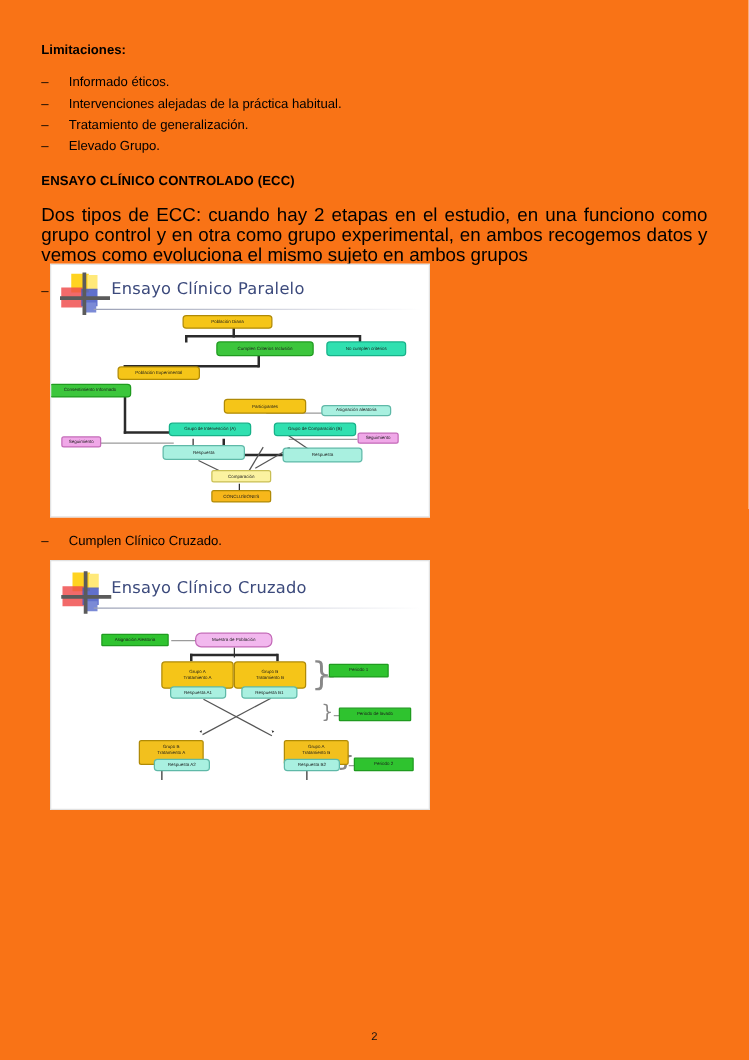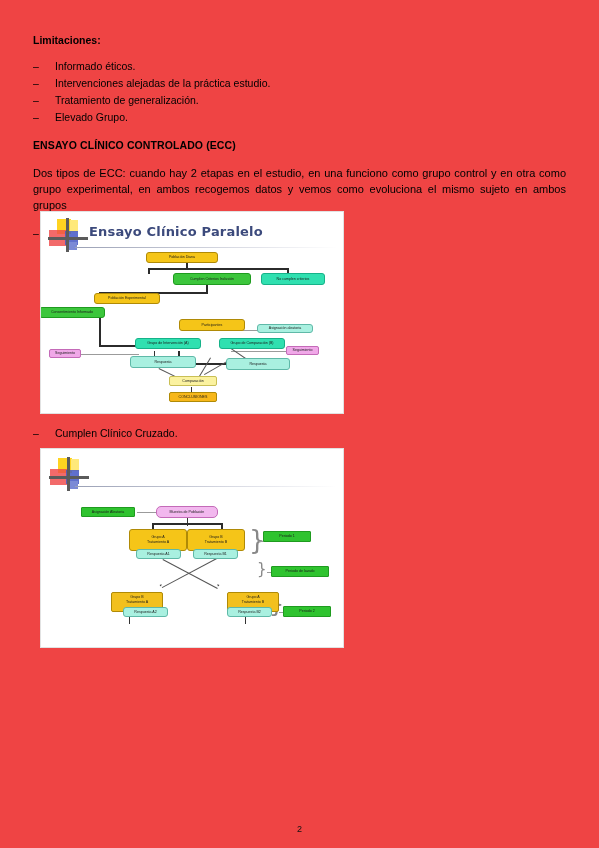--- a/index.html
+++ b/index.html
@@ -2,38 +2,38 @@
 <html><head>
 <meta charset="utf-8">
 <style>
   html,body{margin:0;padding:0;background:#ffffff;}
   body{
     width:599px;height:848px;position:relative;overflow:hidden;
     font-family:"Liberation Sans",sans-serif;
     color:#000;
     -webkit-font-smoothing:antialiased;
   }
-  .page{position:absolute;inset:0;background:#ef4444;}
+  .page{position:absolute;inset:0;background:#f97316;}
 
   
   .doc{position:absolute;left:33px;top:34px;width:533px;}
   .h-bold{font-weight:bold;font-size:10.5px;line-height:13px;margin-bottom:11px;}
   .dash-list{margin:0 0 13px 0;padding:0;list-style:none;}
   .dash-item{display:flex;font-size:10.5px;line-height:17px;}
   .dash-mark{width:22px;flex:0 0 22px;}
   .dash-text{flex:1;}
   .section-title{font-weight:bold;font-size:10.5px;line-height:13px;margin:4px 0 13px 0;letter-spacing:.1px;}
-  .para{font-size:11px;line-height:16px;text-align:justify;margin-bottom:12px;}
+  .para{font-size:15px;line-height:16px;text-align:justify;margin-bottom:12px;}
   .caption-item{display:flex;font-size:10.5px;line-height:16px;margin-bottom:7px;}
 
   
   .slide{position:absolute;background:#ffffff;border:1px solid #e2e2e2;overflow:hidden;}
   .slide-inner{position:absolute;inset:0;}
   .slide-title{
-    position:absolute;font-size:13px;color:#3c4a7c;font-weight:700;
+    position:absolute;font-size:13px;color:#3c4a7c;font-weight:400;
     font-family:"DejaVu Sans",sans-serif;letter-spacing:.2px;white-space:nowrap;
   }
   .slide-rule{position:absolute;height:1px;
     background:linear-gradient(to right,#9aa0b5,#d8dae3 60%,#ffffff);}
   
   .logo{position:absolute;width:40px;height:34px;}
   .logo .sq{position:absolute;}
   .logo .y{left:9px;top:1px;width:14px;height:15px;background:#ffd320;}
   .logo .r{left:1px;top:12px;width:17px;height:16px;background:#f04a4a;opacity:.82;
            filter:blur(.2px);}
@@ -87,21 +87,21 @@
 
     <div class="h-bold">Limitaciones:</div>
 
     <ul class="dash-list">
       <li class="dash-item">
         <span class="dash-mark">–</span>
         <span class="dash-text">Informado éticos.</span>
       </li>
       <li class="dash-item">
         <span class="dash-mark">–</span>
-        <span class="dash-text">Intervenciones alejadas de la práctica estudio.</span>
+        <span class="dash-text">Intervenciones alejadas de la práctica habitual.</span>
       </li>
       <li class="dash-item">
         <span class="dash-mark">–</span>
         <span class="dash-text">Tratamiento de generalización.</span>
       </li>
       <li class="dash-item">
         <span class="dash-mark">–</span>
         <span class="dash-text">Elevado Grupo.</span>
       </li>
     </ul>
@@ -191,20 +191,21 @@
       <div class="logo" style="left:8px;top:8px;">
         <span class="sq y"></span>
           <span class="sq y2"></span>
           <span class="sq r"></span>
         <span class="sq b"></span>
           <span class="sq b2"></span>
         <span class="sq vbar"></span>
           <span class="sq hbar"></span>
       </div>
 
+      <div class="slide-title" style="left:48px;top:14px;">Ensayo Clínico Cruzado</div>
       <div class="slide-rule" style="left:34px;top:37px;width:262px;"></div>
 
       <div class="ln ln-gray" style="left:96px;top:63px;width:26px;height:.8px;"></div>
       <div class="ln" style="left:146px;top:69px;width:.9px;height:8px;"></div>
       <div class="ln ln-th" style="left:111px;top:74px;width:70px;height:1.5px;"></div>
       <div class="ln ln-th" style="left:111px;top:74px;width:1.5px;height:6px;"></div>
       <div class="ln ln-th" style="left:180px;top:74px;width:1.5px;height:6px;"></div>
 
       <div class="ln" style="left:119px;top:96px;width:.8px;height:6px;"></div>
       <div class="ln" style="left:174px;top:96px;width:.8px;height:6px;"></div>

